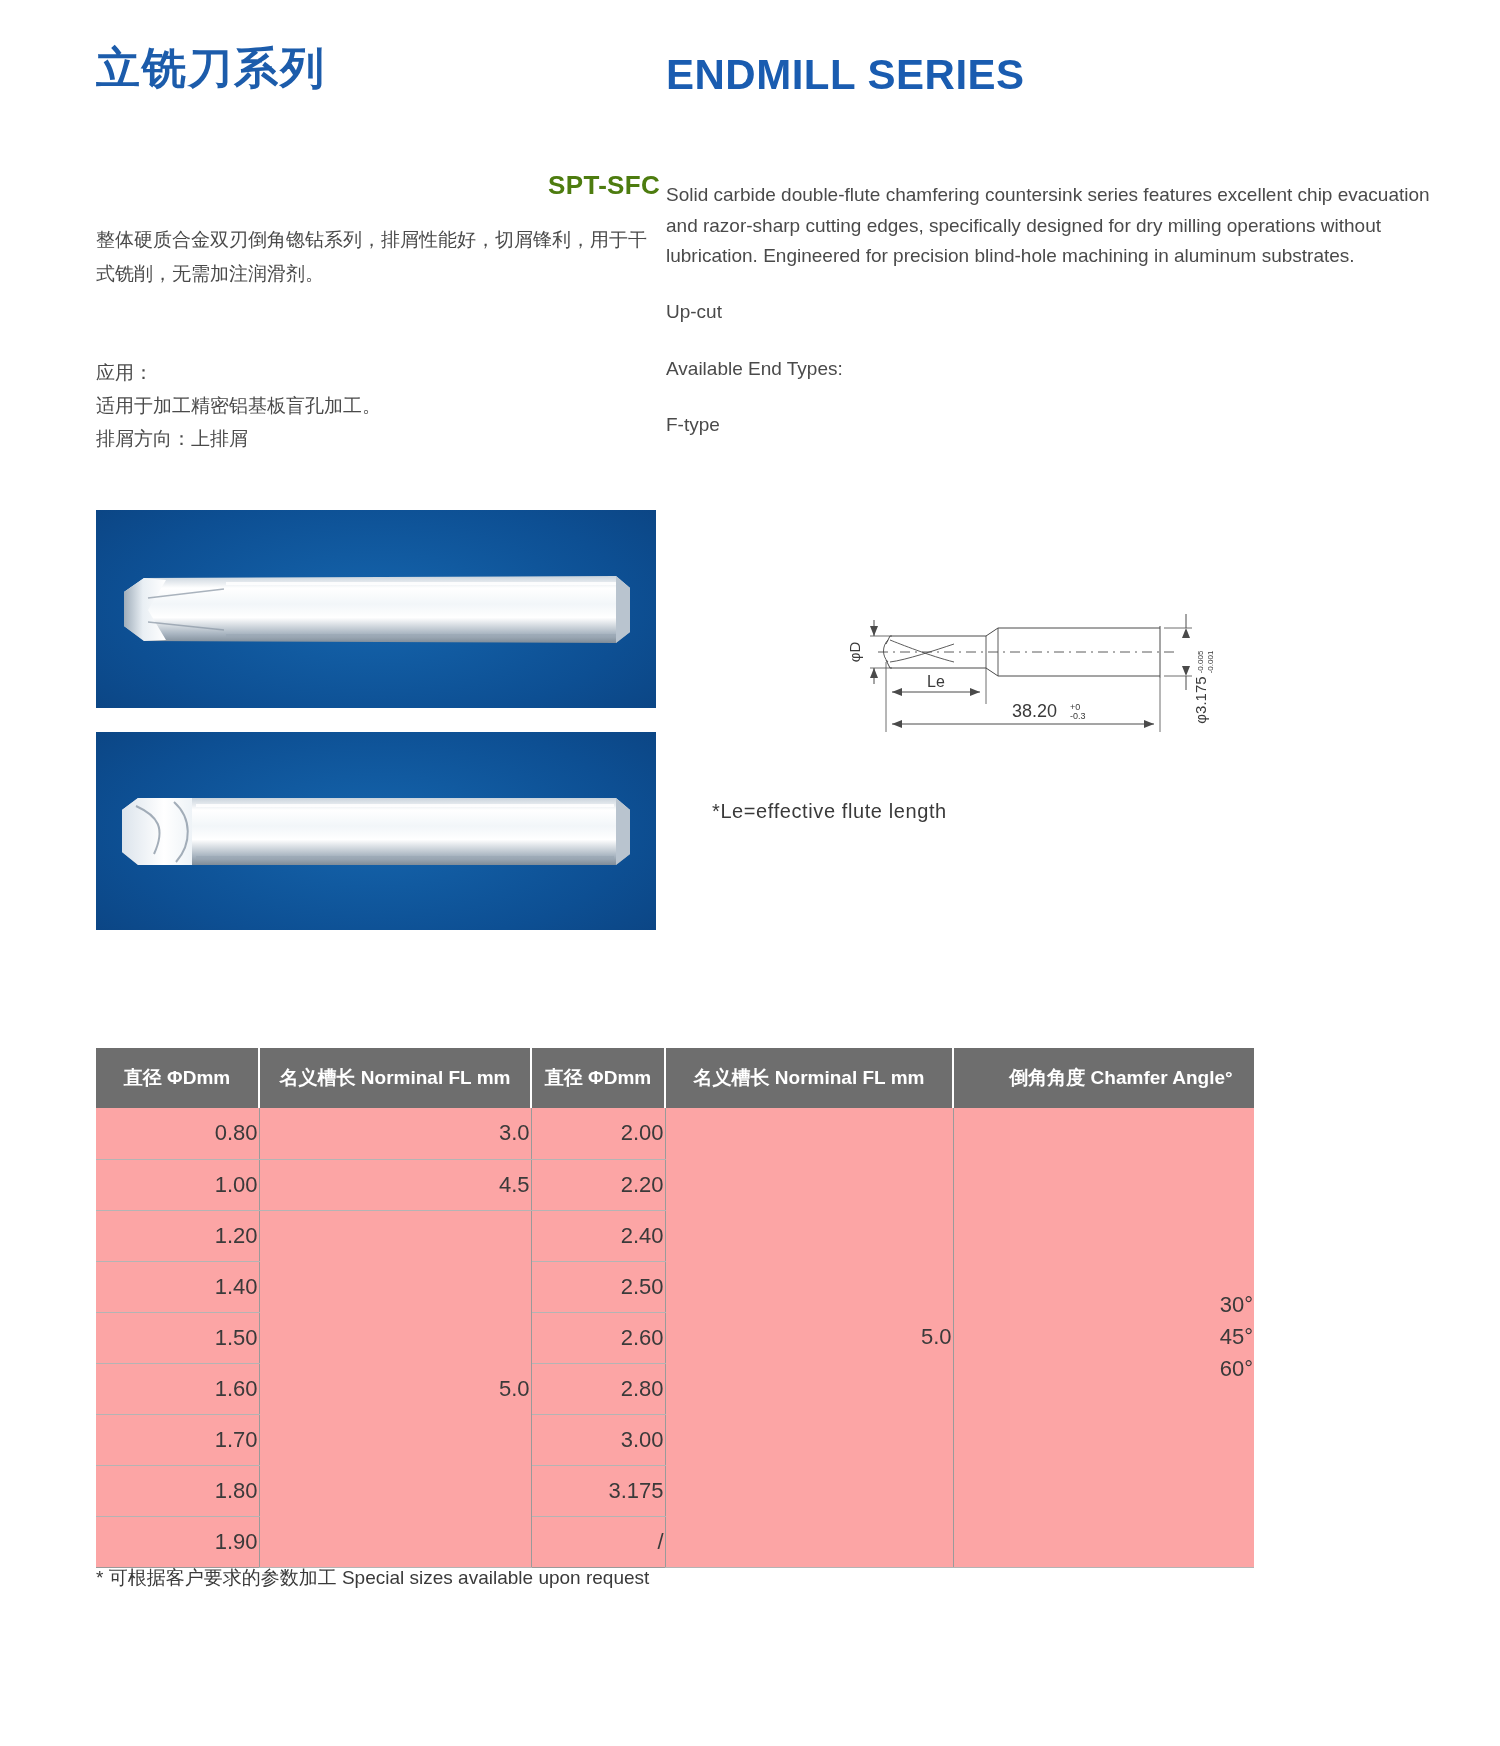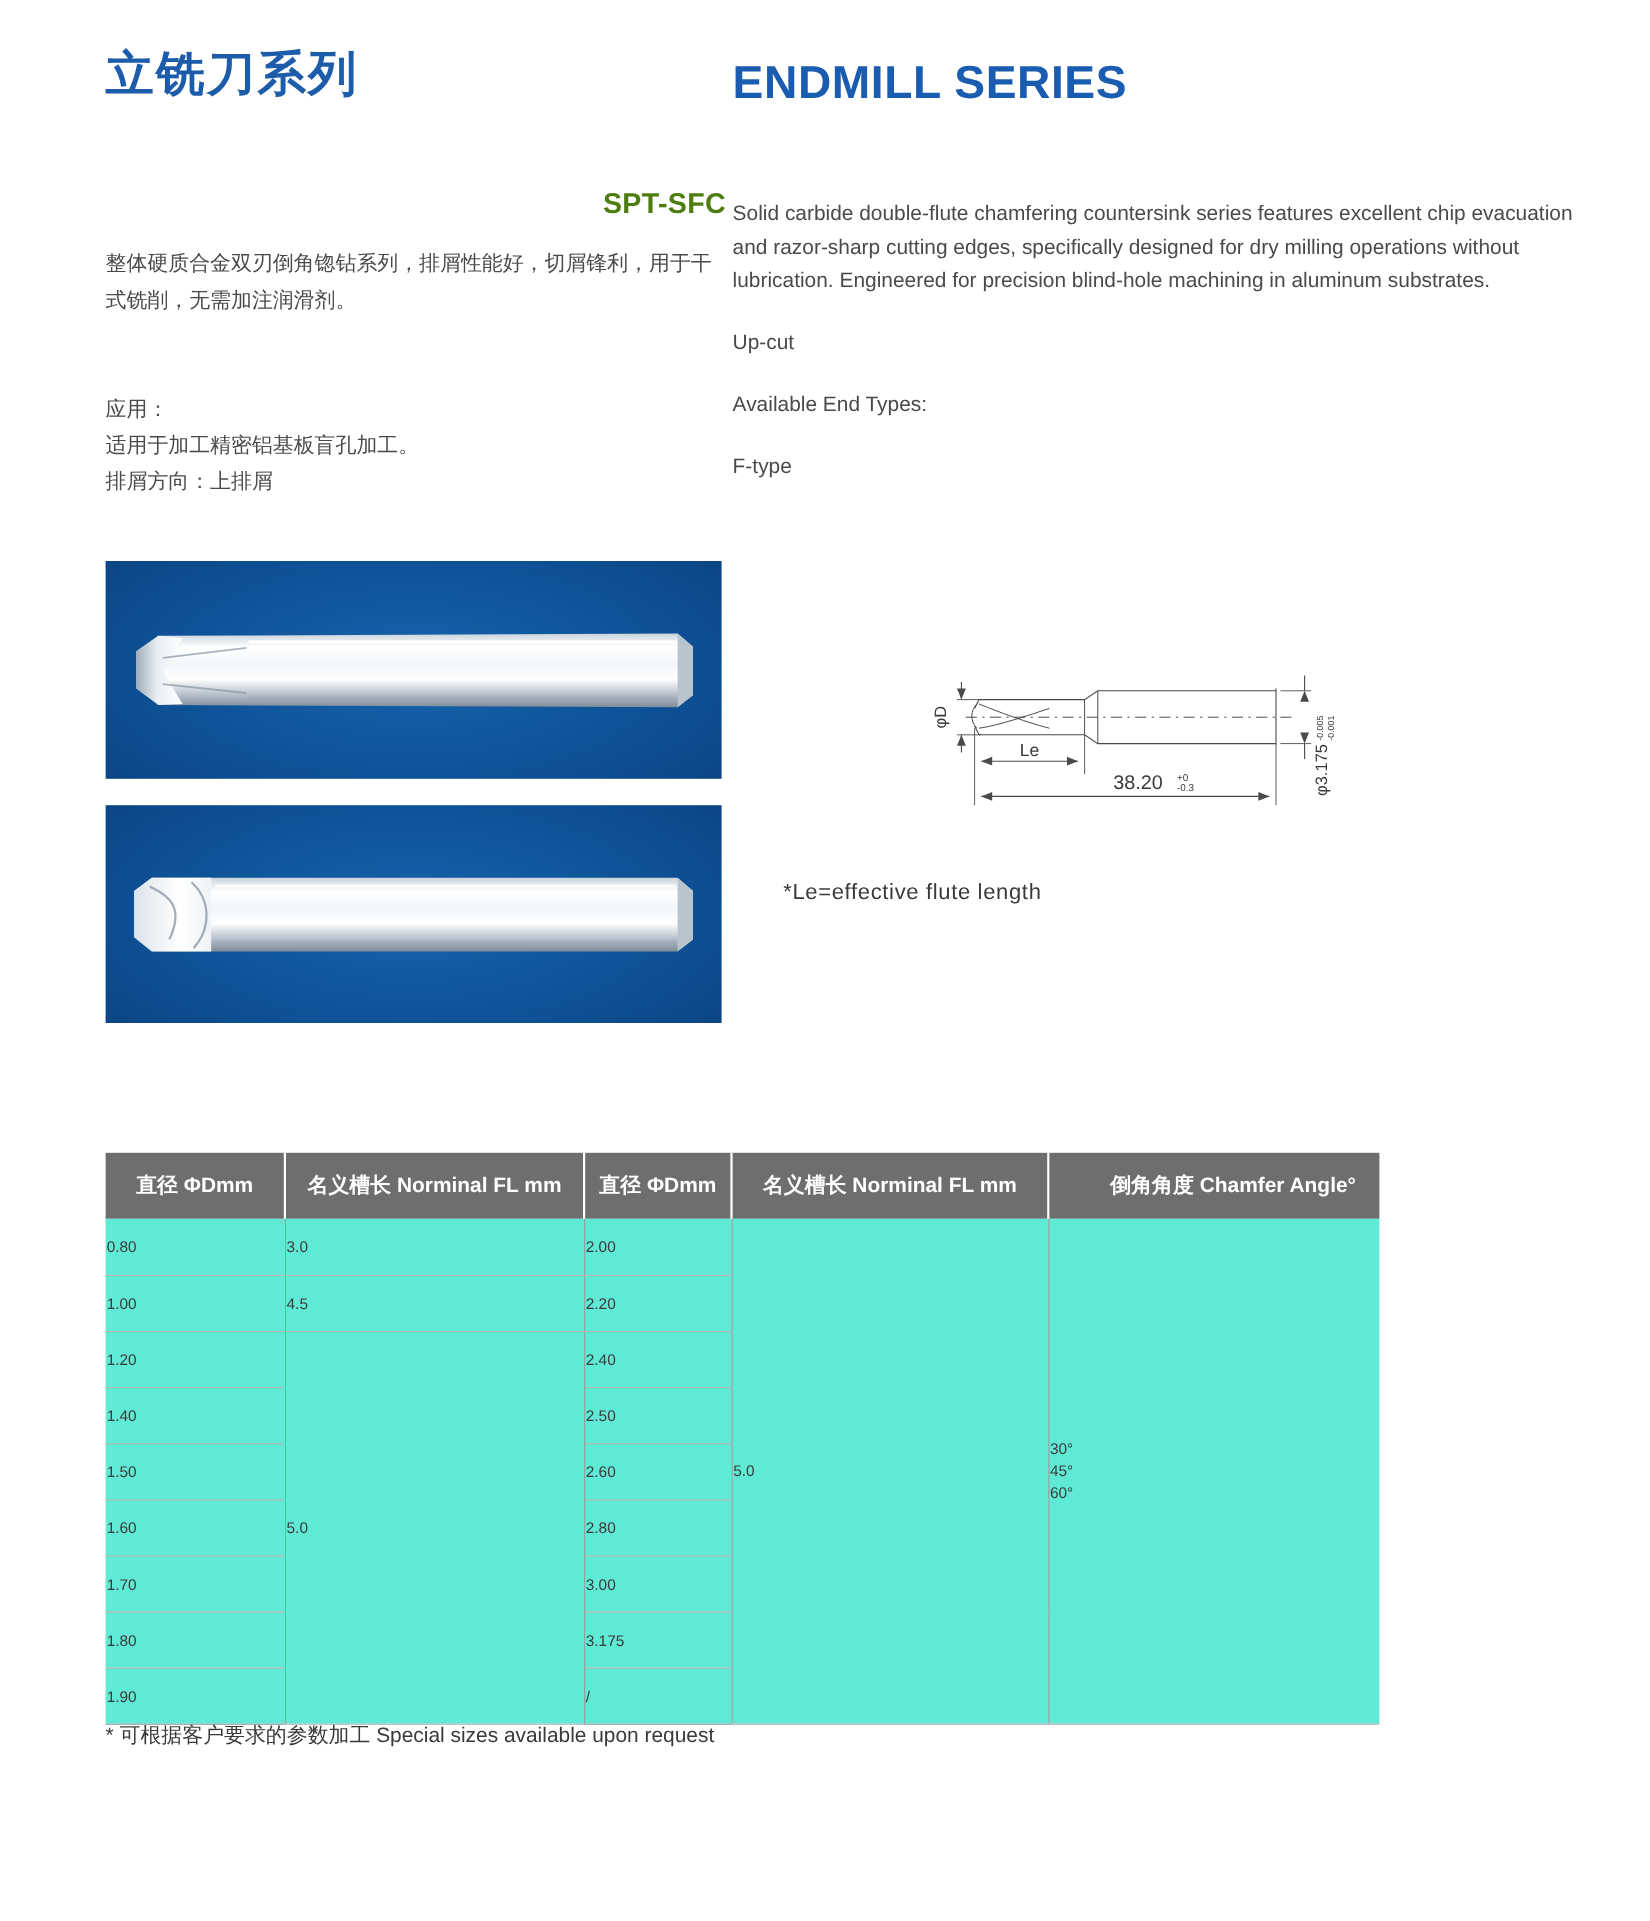--- a/index.html
+++ b/index.html
@@ -116,27 +116,27 @@
     font-size: 19px;
     font-weight: bold;
     height: 60px;
     border-right: 2px solid #ffffff;
     padding: 0 6px;
     white-space: nowrap;
     text-align: center;
   }
   table.spec th:last-child { border-right: none; padding-left: 40px; }
   table.spec td {
-    font-size: 14px;
+    font-size: 22px;
     color: #3a3a3a;
-    text-align: left;
+    text-align: right;
     height: 51px;
     border-bottom: 1px solid #b4b4b4;
     border-right: 1px solid #9a9a9a;
-    background: #5eead4;
+    background: #fca5a5;
   }
   table.spec td.last { border-right: none; }
   table.spec tr:last-child td { border-bottom: 1px solid #9a9a9a; }
   .angles { line-height: 1.45; }
 
   .footnote {
     position: absolute;
     left: 96px;
     top: 1565px;
     font-size: 19px;

